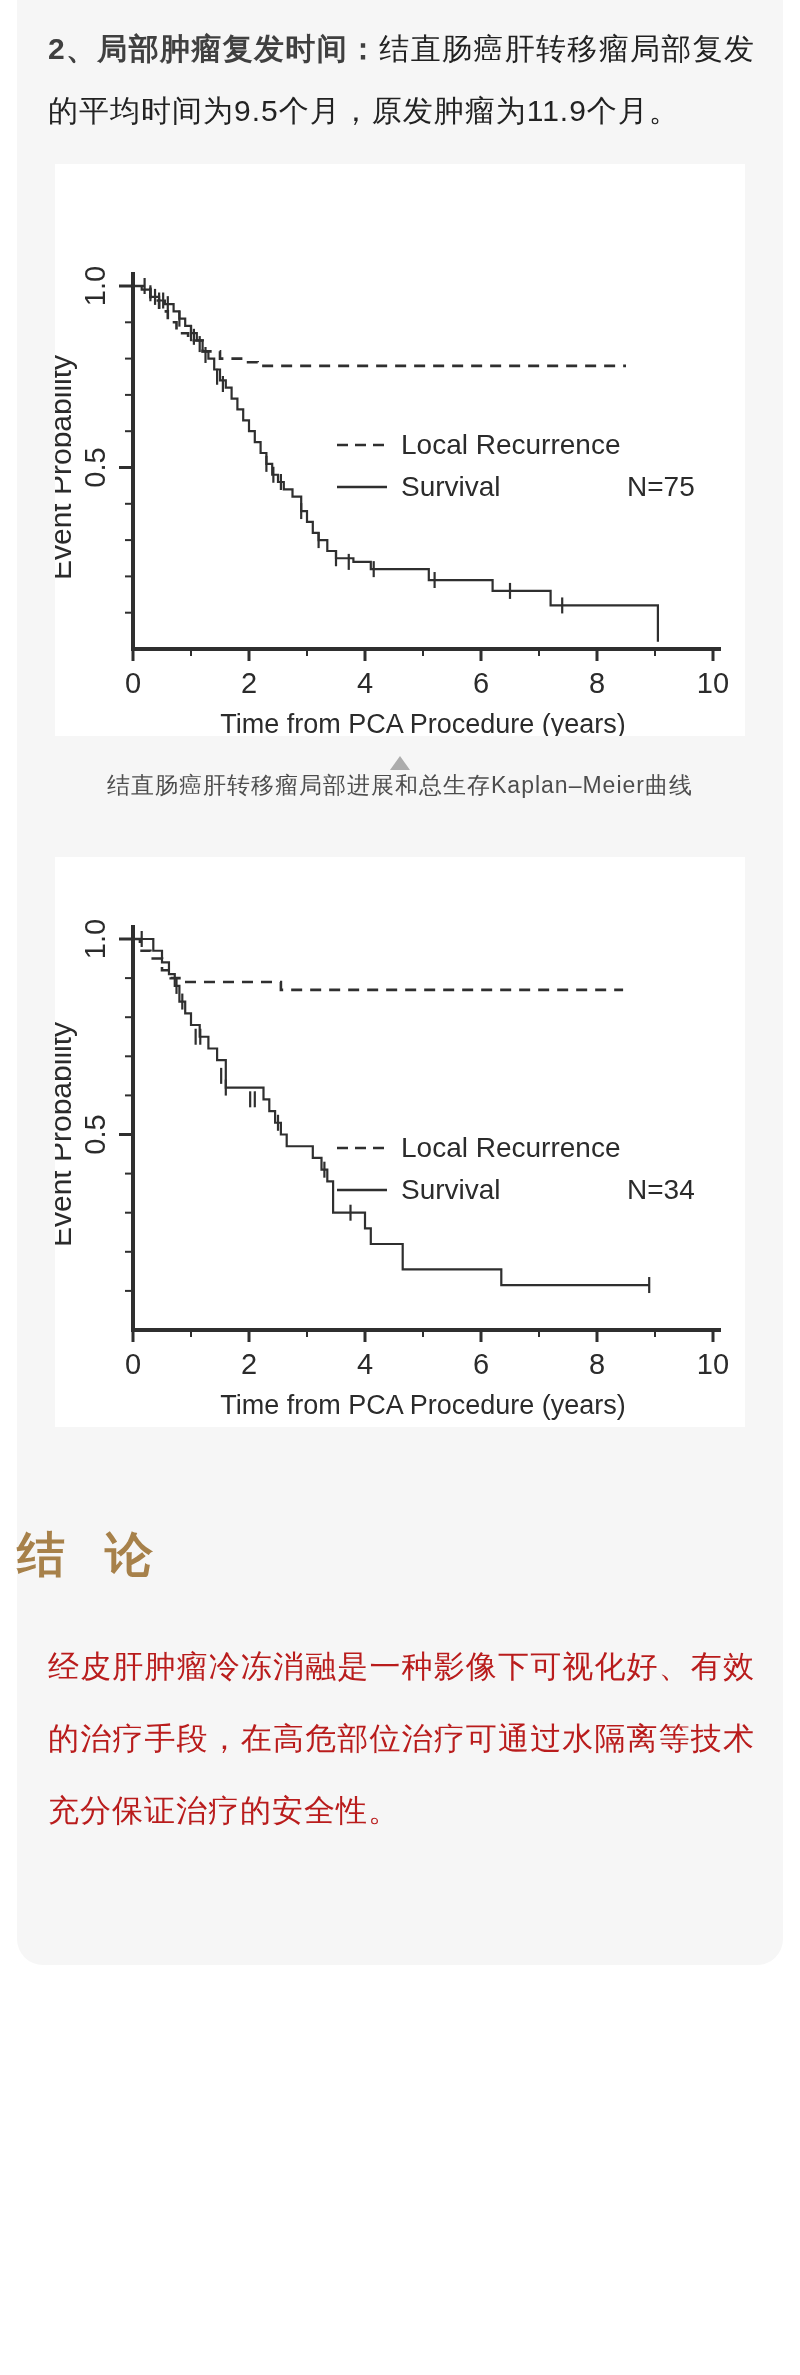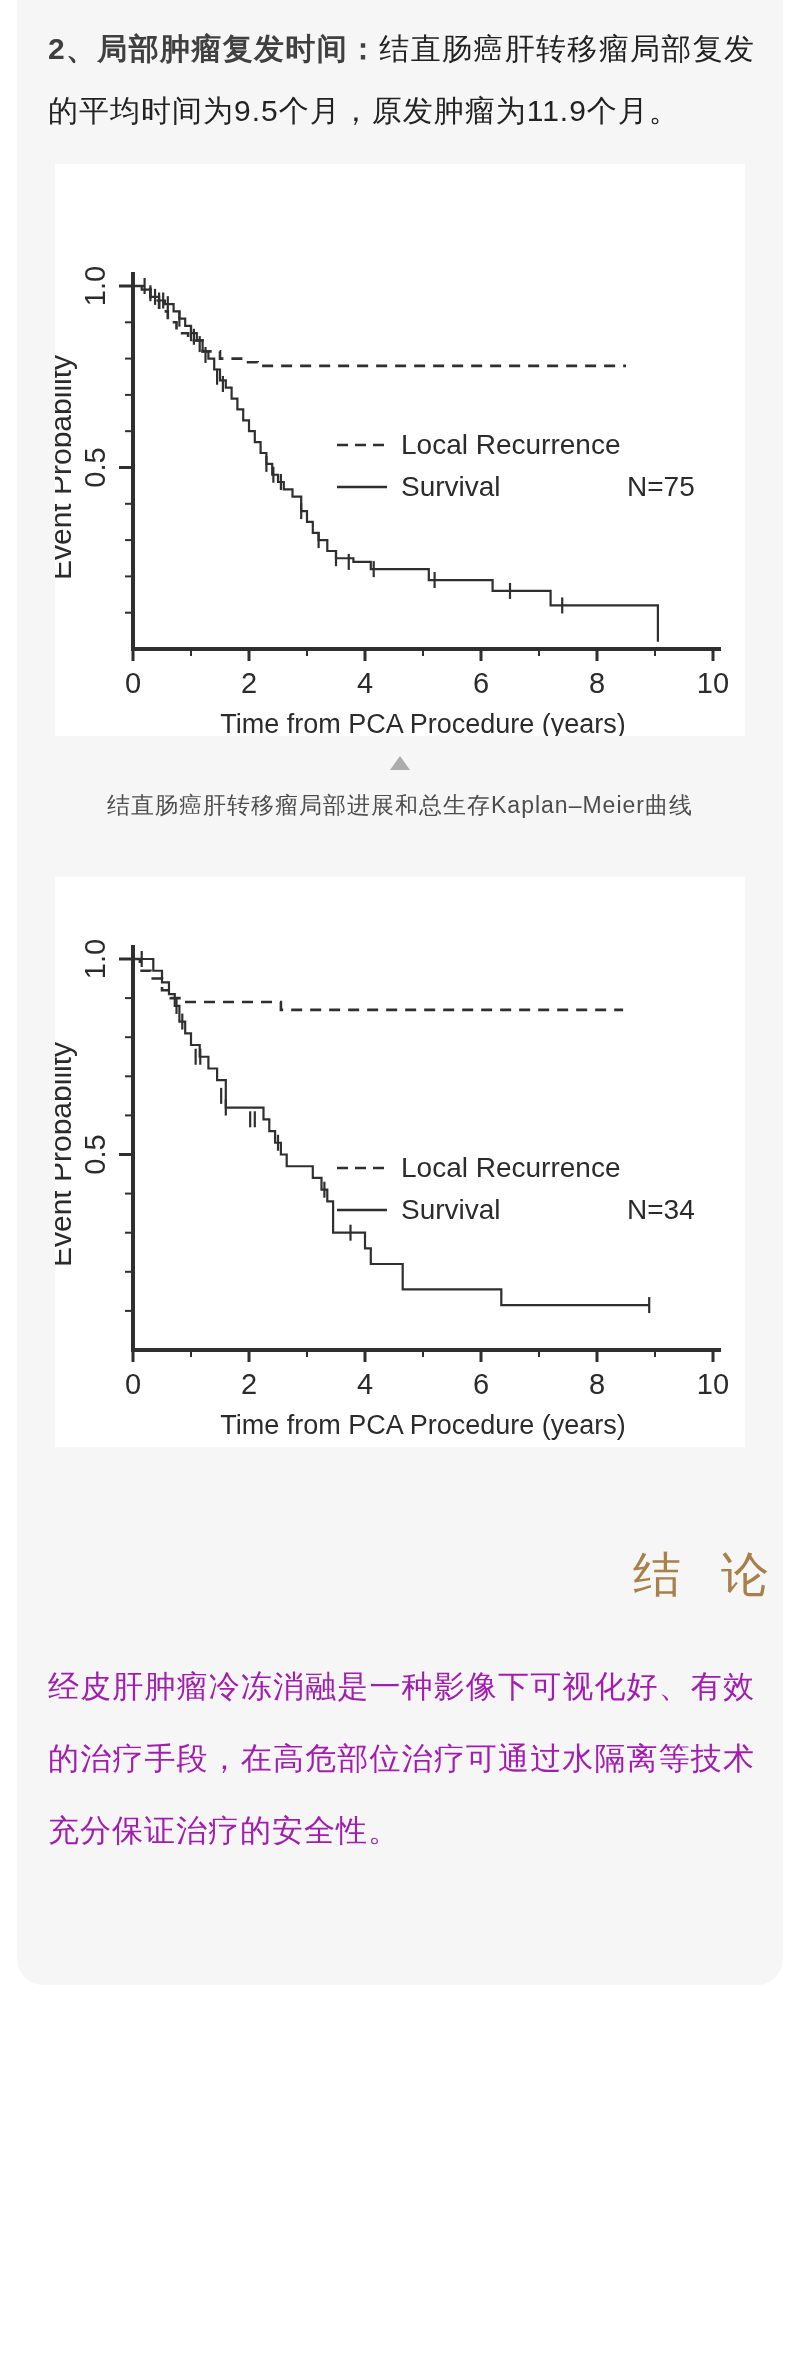--- a/index.html
+++ b/index.html
@@ -5,23 +5,23 @@
   html,body{margin:0;padding:0;background:#ffffff;}
   body{width:800px;height:2375px;overflow:hidden;font-family:"Liberation Sans","DejaVu Sans",sans-serif;}
   .card{margin:0 17px;background:#f6f6f6;border-radius:0 0 26px 26px;padding:18px 0 118px 0;}
   .para{margin:0 28px 0 31px;font-size:30px;line-height:62px;color:#222222;letter-spacing:1px;text-align:justify;}
   .para strong{font-weight:bold;color:#404040;}
   .para.second{margin-top:58px;}
   .chart-box{margin:20px 38px 0 38px;background:#ffffff;}
   .chart-box svg{display:block;}
   .cap-block{text-align:center;}
   .tri{width:0;height:0;margin:20px auto 0 auto;border-left:10px solid transparent;border-right:10px solid transparent;border-bottom:14px solid #acacac;}
-  .fig-caption{margin-top:20px;font-size:23px;color:#4d4d4d;letter-spacing:1px;}
-  .conclusion-title{margin:96px 0 0 0;text-align:right;font-family:"Liberation Serif","DejaVu Serif",serif;font-weight:normal;font-size:48px;letter-spacing:14px;color:#a7814a;}
-  .gold-para{margin:44px 28px 0 31px;font-size:31px;line-height:72px;color:#a21caf;letter-spacing:1px;text-align:justify;}
+  .fig-caption{margin-top:0;font-size:23px;color:#4d4d4d;letter-spacing:1px;}
+  .conclusion-title{margin:96px 0 0 0;text-align:left;font-family:"Liberation Serif","DejaVu Serif",serif;font-weight:bold;font-size:48px;letter-spacing:14px;color:#a7814a;}
+  .gold-para{margin:44px 28px 0 31px;font-size:31px;line-height:72px;color:#b91c1c;letter-spacing:1px;text-align:justify;}
 </style>
 </head>
 <body>
 
 <div class="page">
   <div class="card">
 
     <p class="para"><strong>2、局部肿瘤复发时间：</strong><span>结直肠癌肝转移瘤局部复发的平均时间为9.5个月，原发肿瘤为11.9个月。</span></p>
 
     <figure class="chart-box" style="margin-top:22px;">

